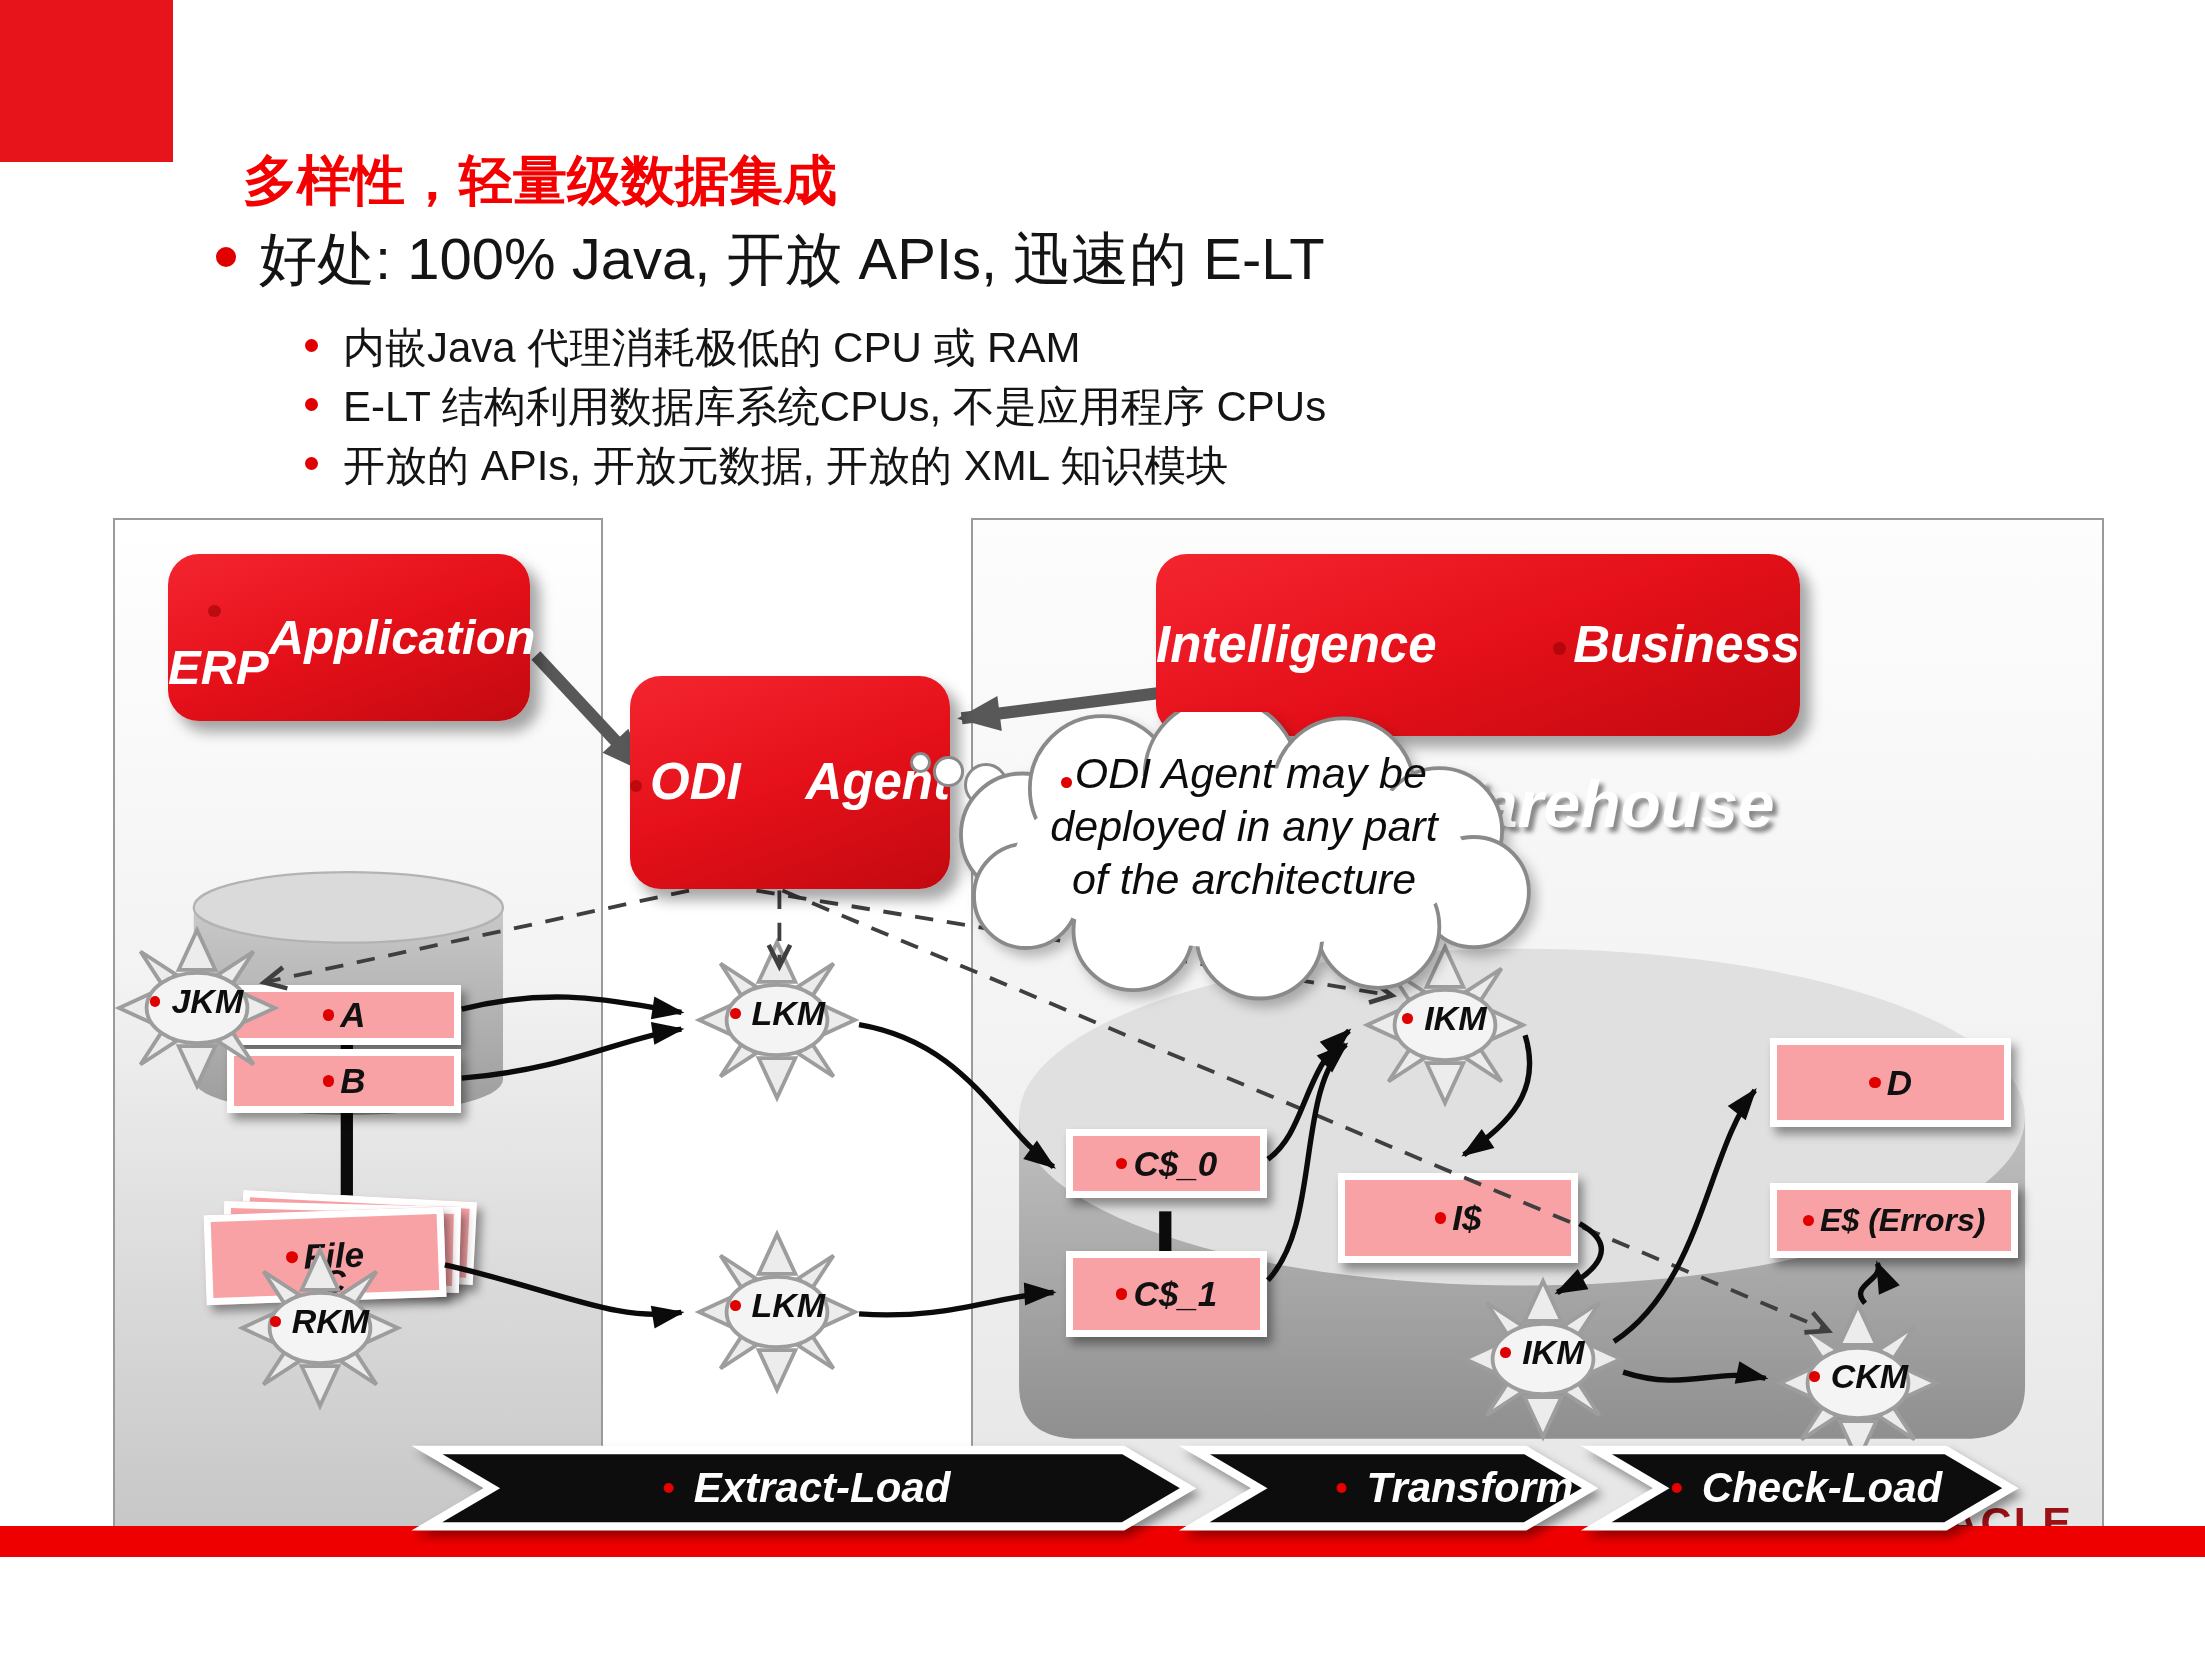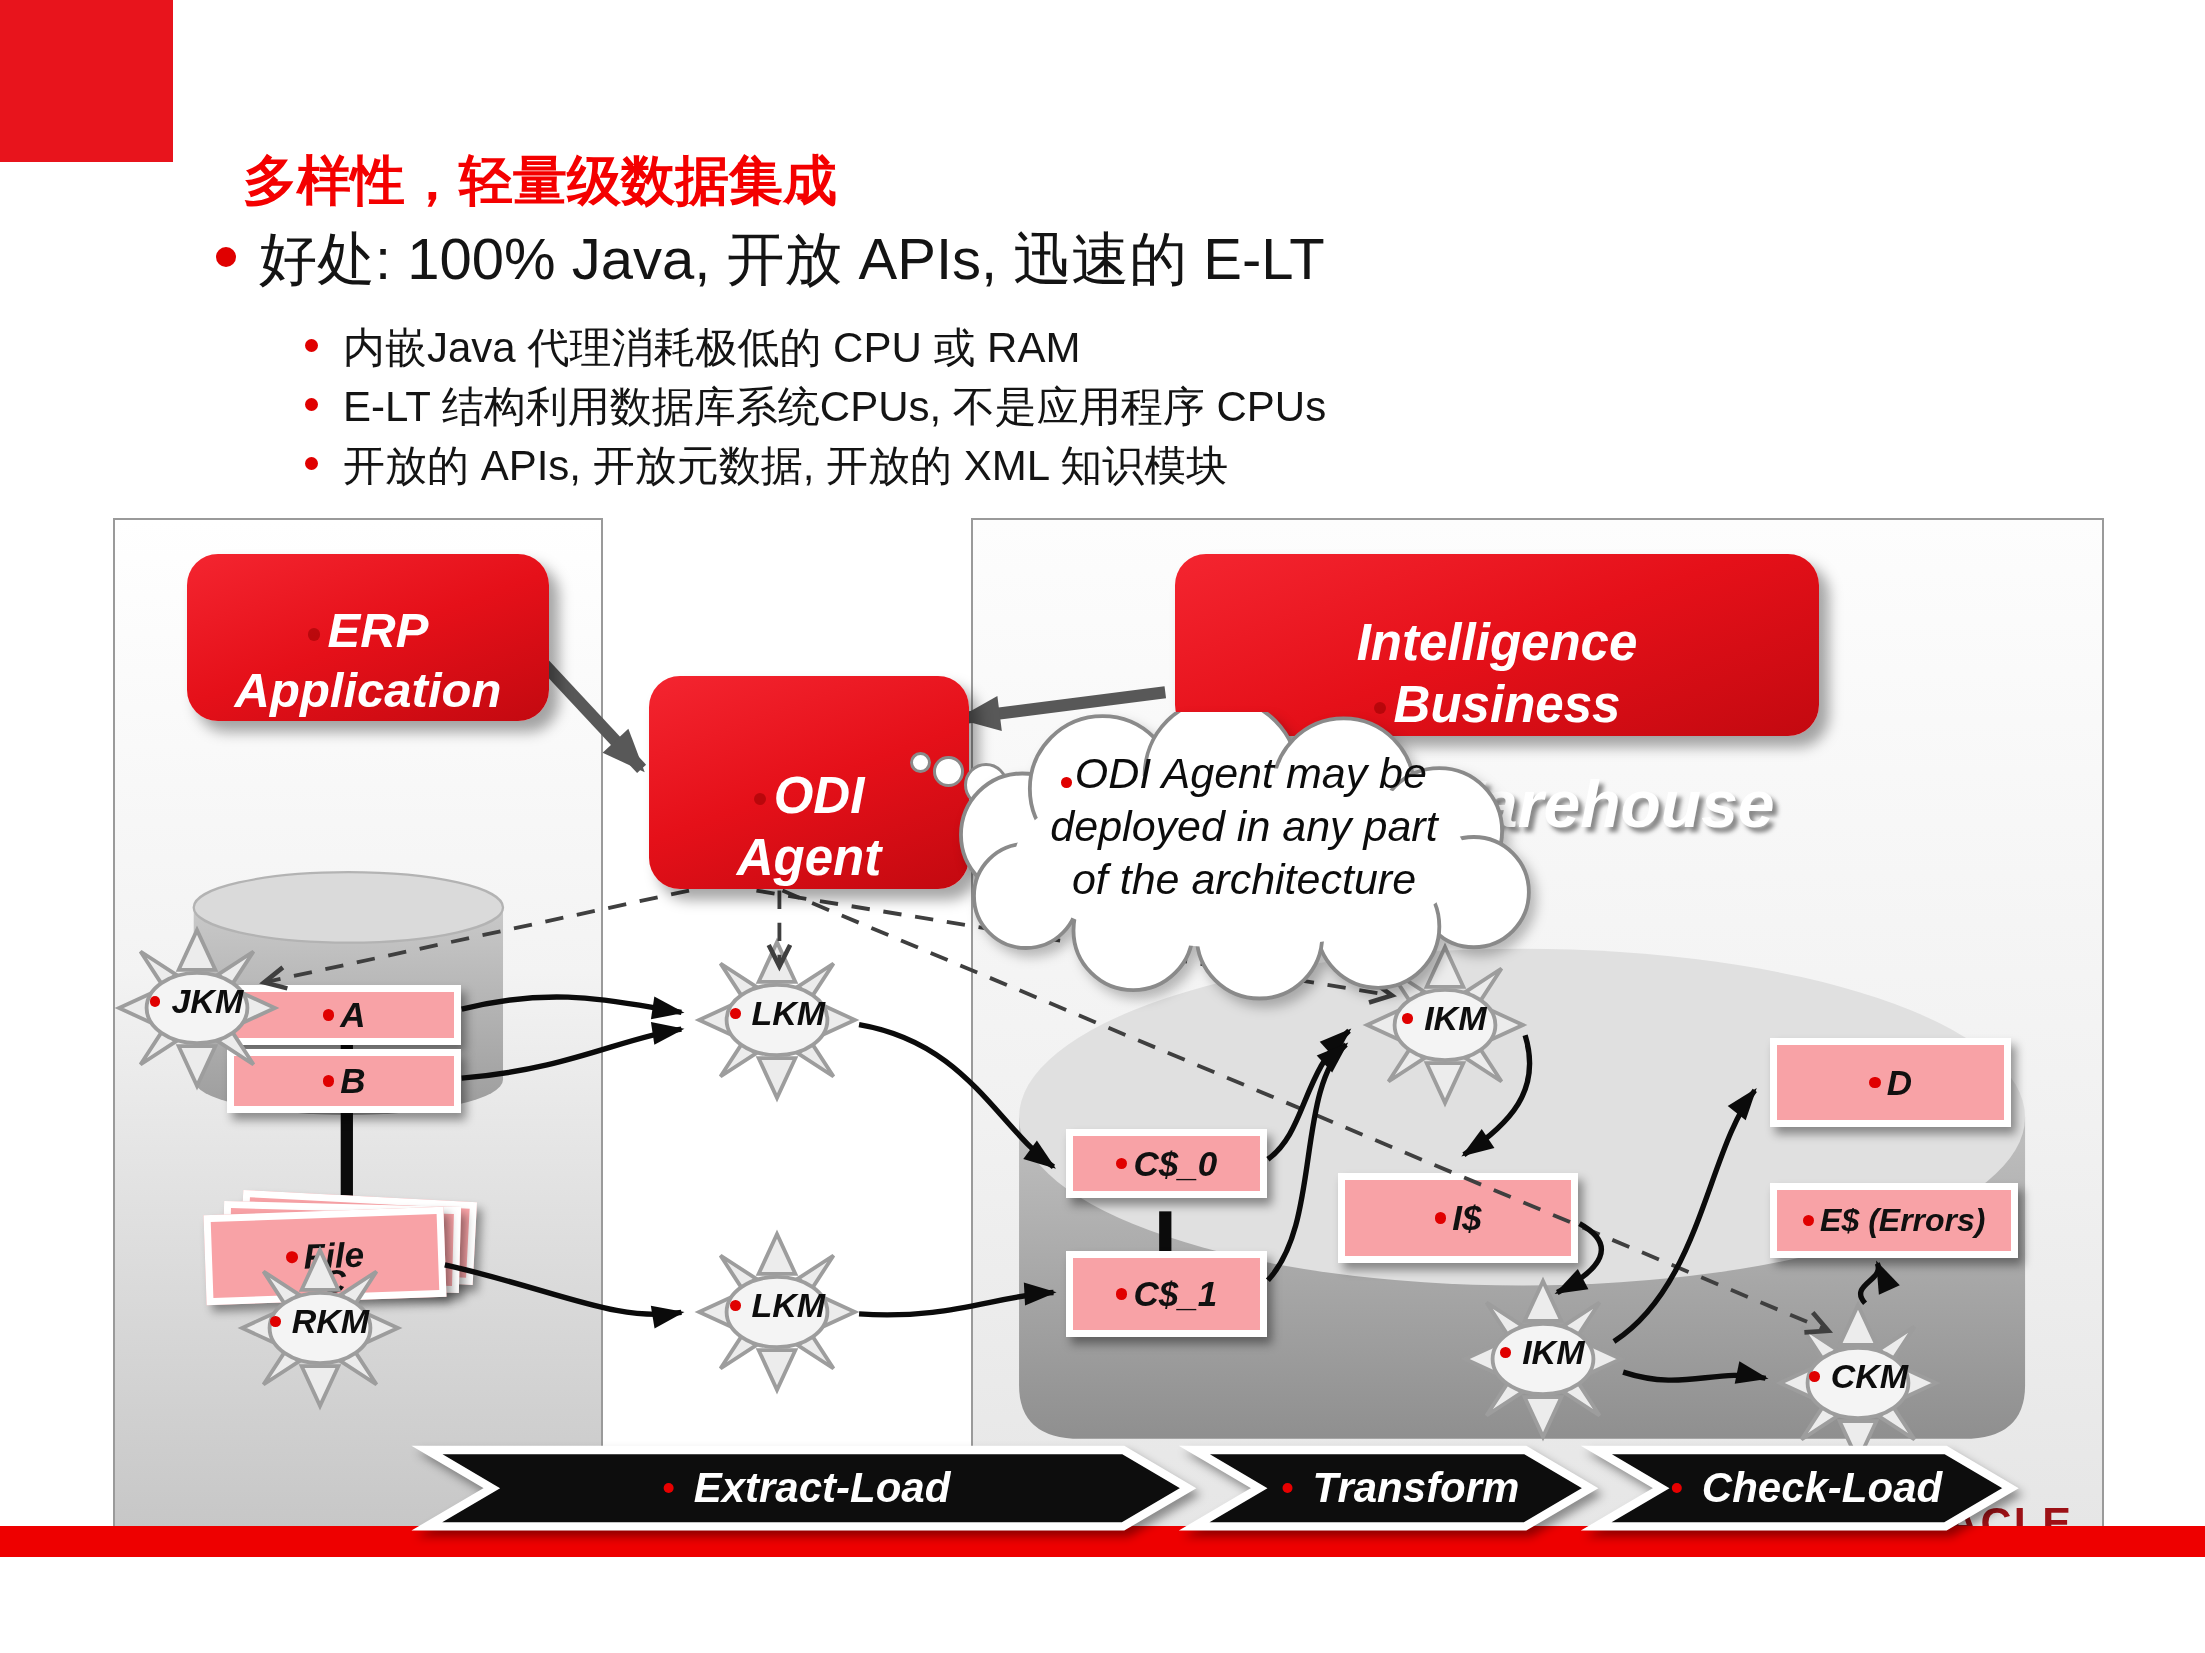--- a/index.html
+++ b/index.html
@@ -29,21 +29,21 @@
   .tbl .dot{width:11.5px;height:11.5px;flex:0 0 auto;}
   
   .star{overflow:visible;}
   .star-label{display:flex;align-items:center;justify-content:center;gap:11px;
       font-weight:bold;font-style:italic;font-size:34px;color:#0d0d0d;}
   .star-label .dot{width:10.7px;height:10.7px;}
   
   .rednode{border-radius:31px;color:#fff;font-weight:bold;font-style:italic;text-align:center;
      background:linear-gradient(160deg,#f42530 0%,#e51019 50%,#c30910 100%);
      box-shadow:9.2px 10.7px 13.8px rgba(0,0,0,.35);
-     display:flex;flex-direction:column;align-items:center;justify-content:flex-end;margin-left:19px;}
+     display:flex;flex-direction:row;align-items:center;justify-content:space-between;}
   .rednode .ln{line-height:1.22;}
   .rednode .bdot{display:inline-block;width:12.3px;height:12.3px;border-radius:50%;
      background:rgba(150,0,0,.55);vertical-align:middle;margin-right:7.7px;}
   
   #warehouse{left:1420px;top:766px;font-size:66px;font-weight:800;font-style:italic;color:#fff;
      text-shadow:4.6px 5.4px 4.6px rgba(130,130,130,.95);white-space:nowrap;}
   .bubble{border-radius:50%;background:#fff;border:3.8px solid #8a8a8a;}
   #cloud-text{left:995px;top:747px;width:498px;text-align:center;font-style:italic;
      font-size:43px;color:#0c0c0c;line-height:53px;}
   #cloud-text .dot{width:10.7px;height:10.7px;margin-right:3.1px;}
@@ -299,21 +299,21 @@
     <g fill="#0d0d0d" stroke="#fff" stroke-width="11" filter="drop-shadow(6px 8px 6px rgba(0,0,0,.4))">
       <polygon points="556,13 1467,13 1552,63 1467,113 556,113 641,63"></polygon>
       <polygon points="1560,13 1993,13 2078,63 1993,113 1560,113 1645,63"></polygon>
       <polygon points="2086,13 2543,13 2628,63 2543,113 2086,113 2171,63"></polygon>
     </g>
   </svg>
   <div class="banner-label" style="left:807px">
     <span class="dot"></span>
       <span>Extract-Load</span>
   </div>
-  <div class="banner-label" style="left:1401px">
+  <div class="banner-label" style="left:1455px">
     <span class="dot"></span>
       <span>Transform</span>
   </div>
   <div class="banner-label" style="left:1807px">
     <span class="dot"></span>
       <span>Check-Load</span>
   </div>
 
 </div>
 

